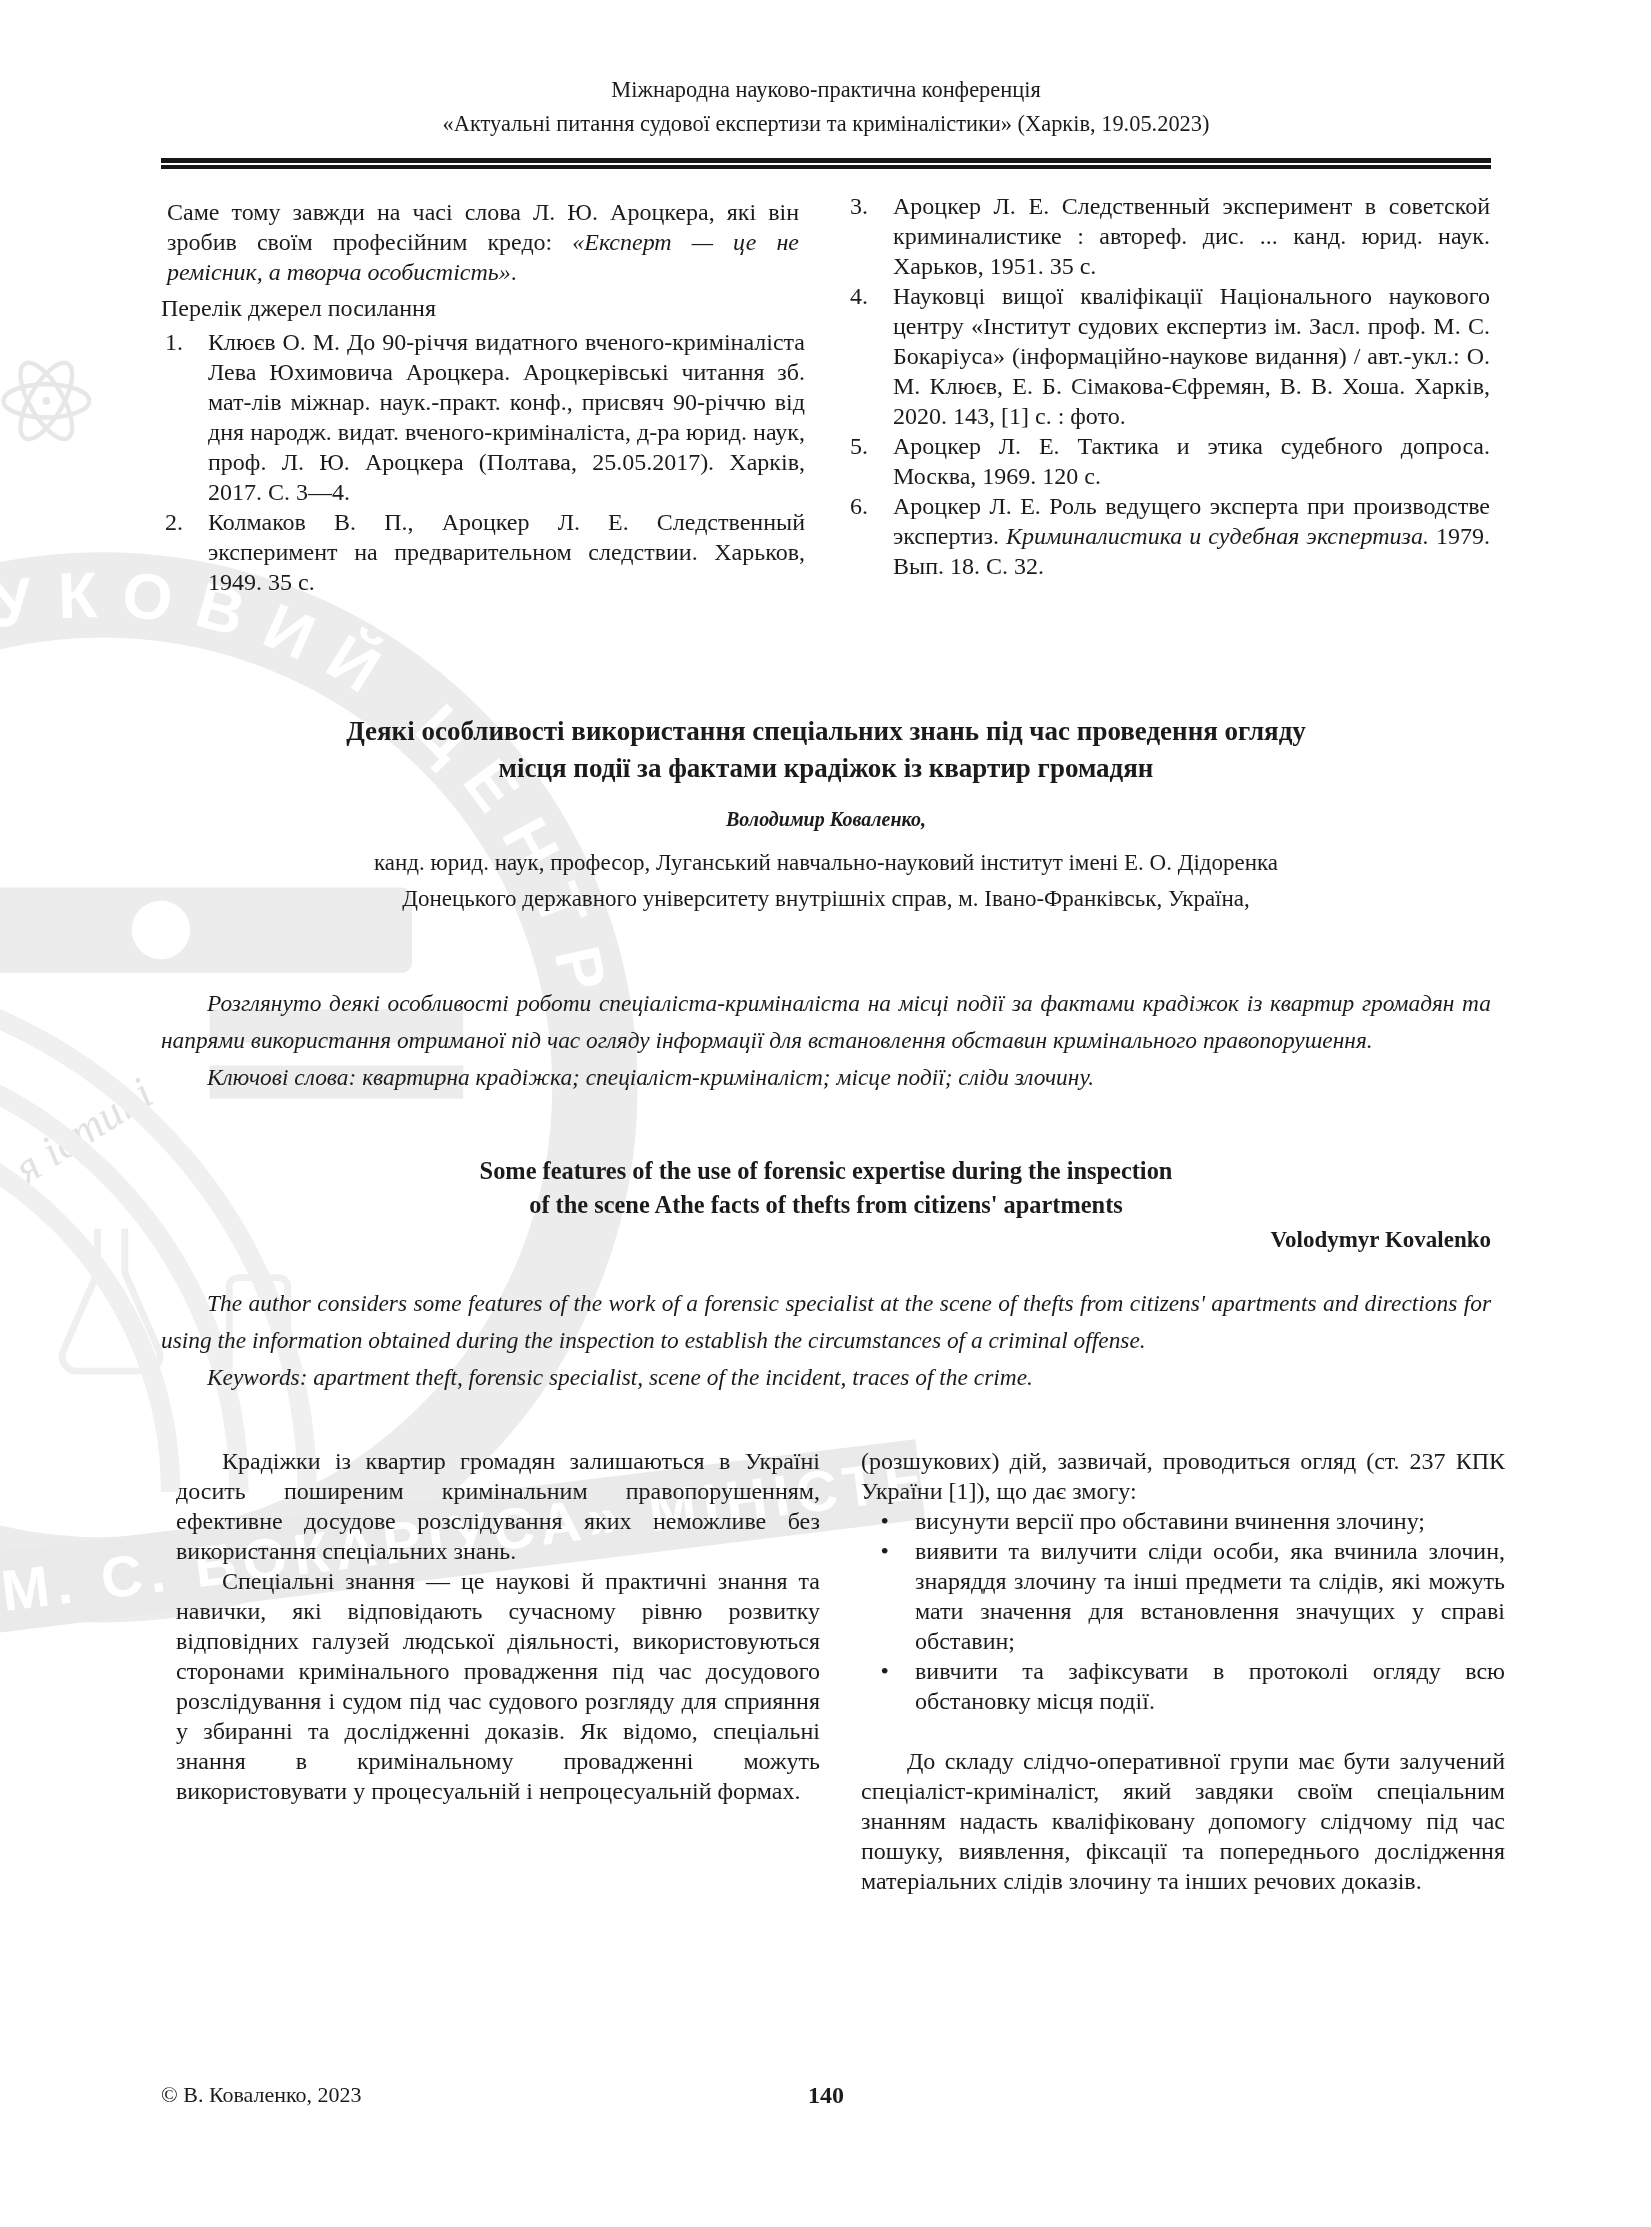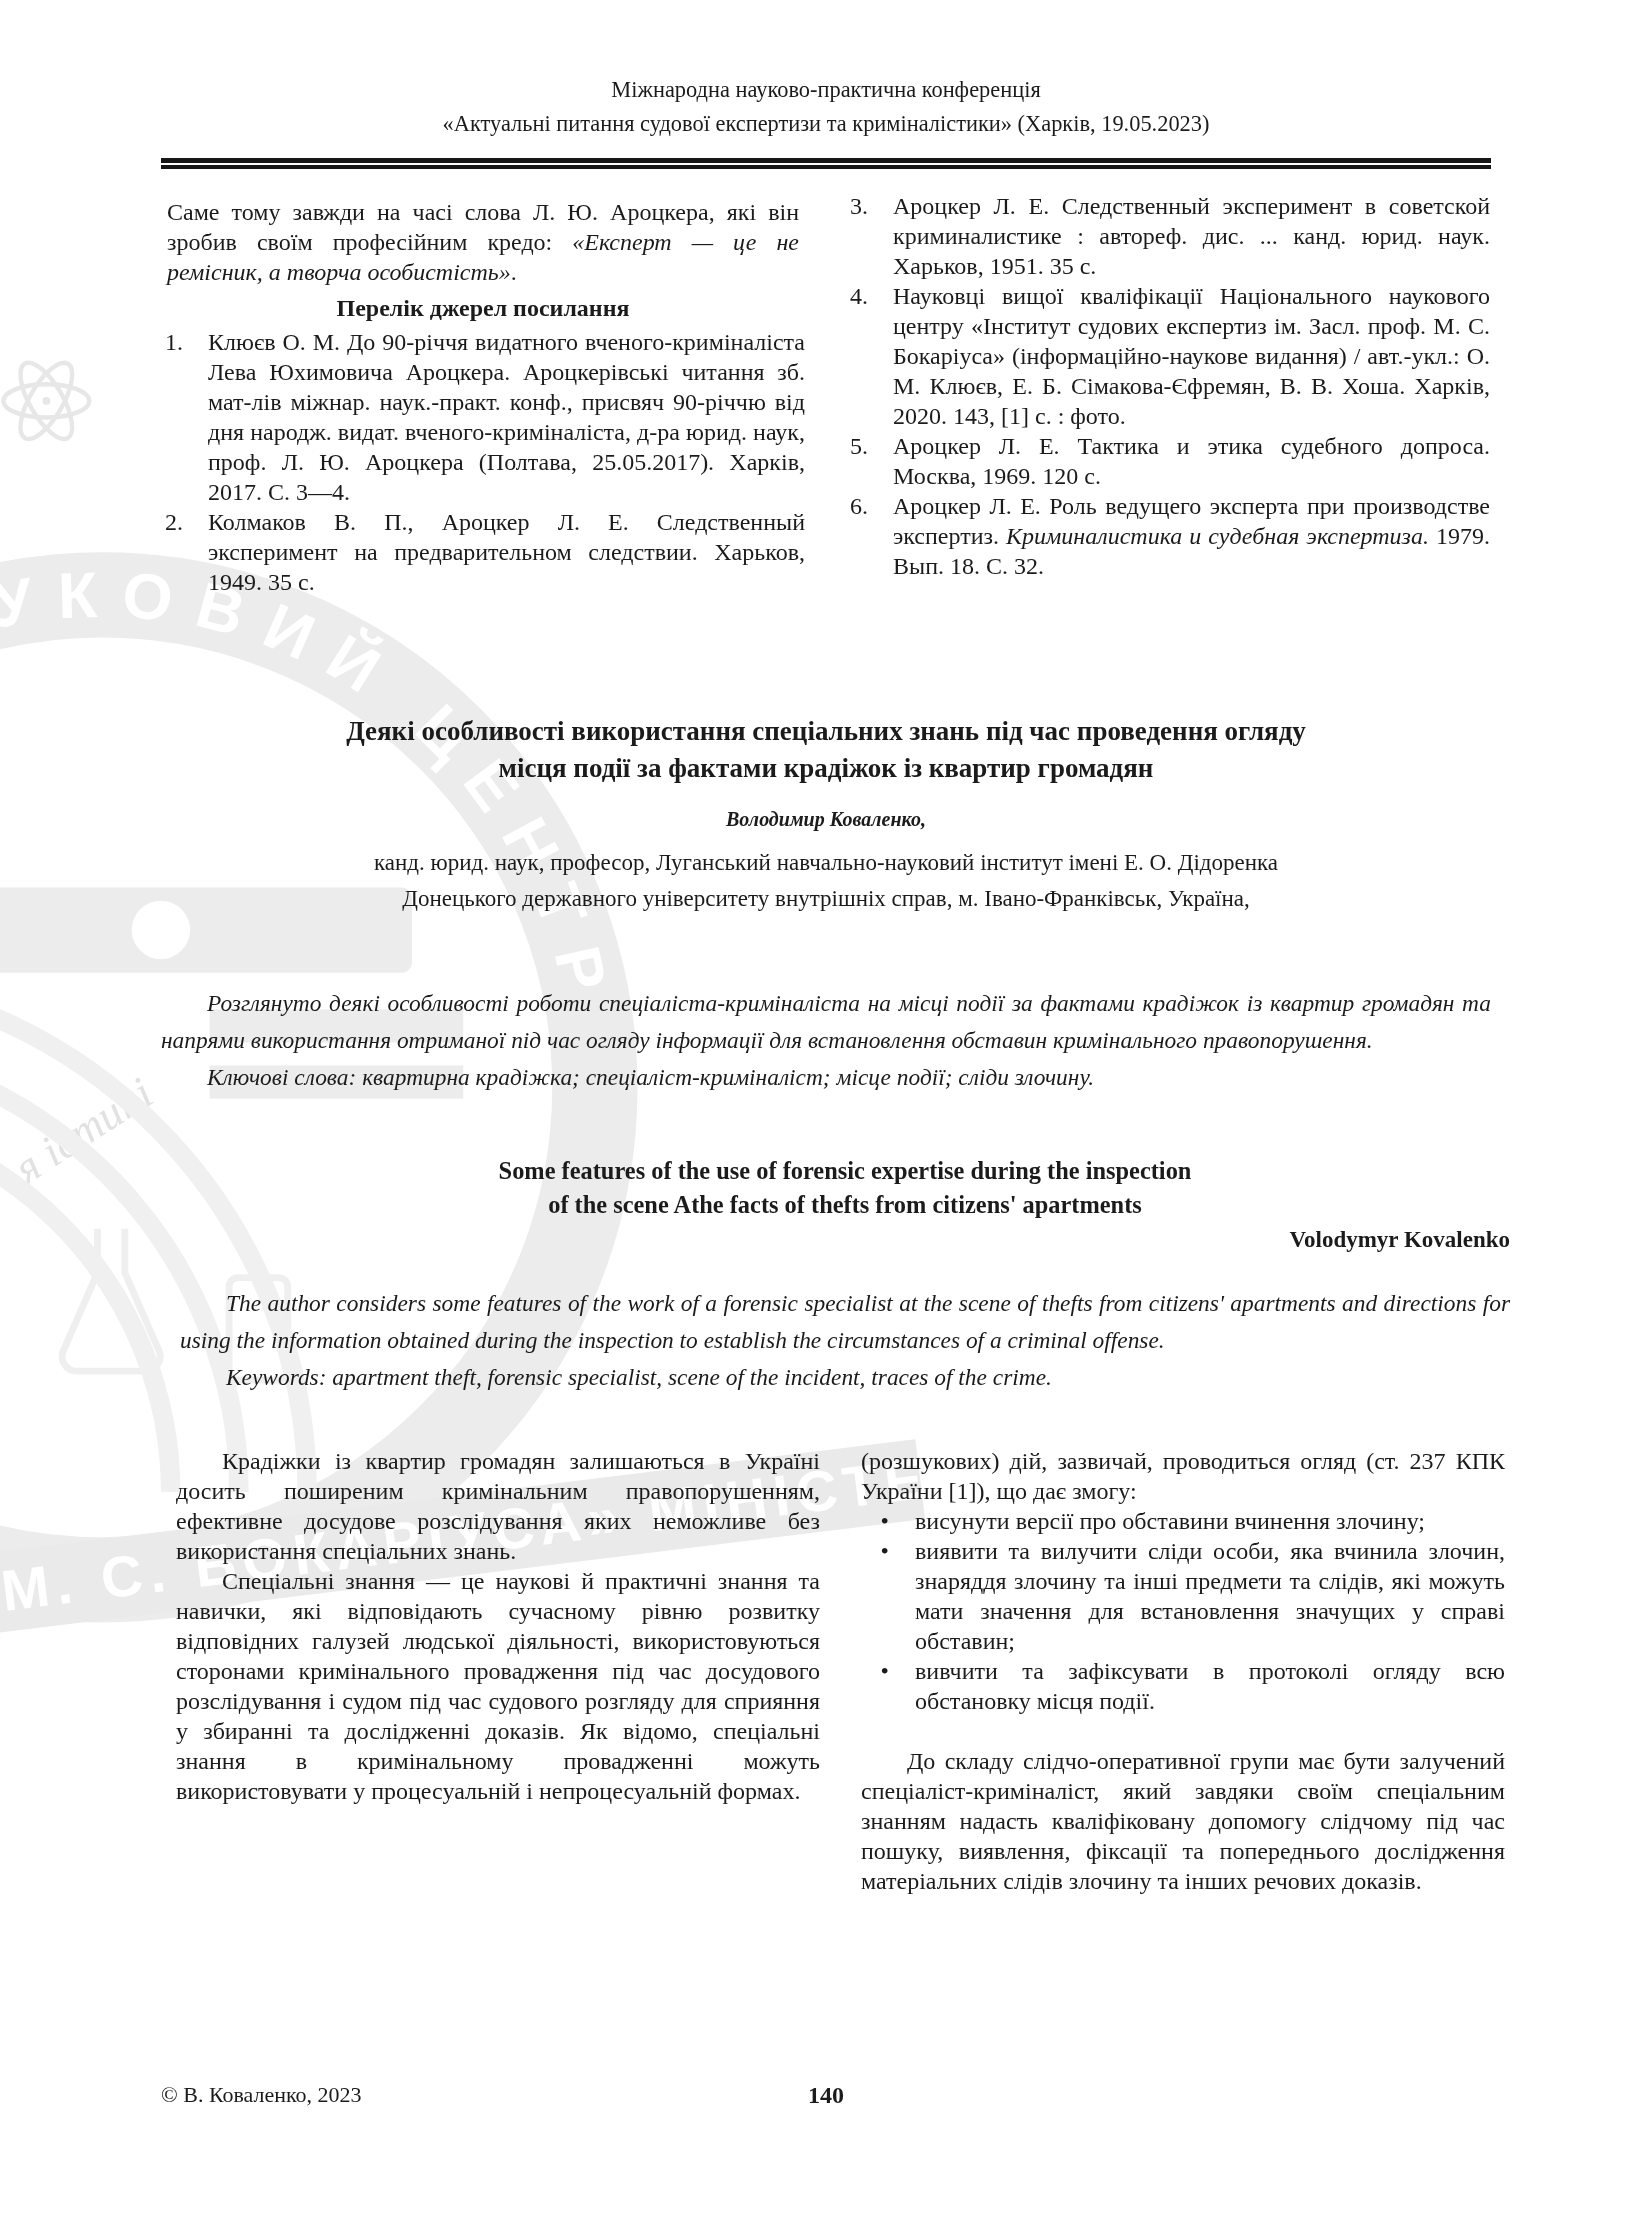--- a/index.html
+++ b/index.html
@@ -21,33 +21,33 @@
   .rule-b{height:3.9px;background:#171717;margin-top:2.4px;}
 
   
   .cols{display:flex;gap:41px;}
   .topcols{top:191px;left:161px;width:1330px;}
   .bodycols{top:1446px;left:176px;width:1330px;}
   .col{width:644px;font-size:24px;line-height:30px;text-align:justify;}
 
   .p-flush{margin:6px;text-indent:0;}
   .credo{font-style:italic;}
-  .refs-heading{text-align:center;font-weight:bold;margin:4.9px 0 3.9px 0;}
+  .refs-heading{text-align:left;font-weight:normal;margin:4.9px 0 3.9px 0;}
   .ref{position:relative;padding-left:47px;margin:0;}
   .ref-num{position:absolute;left:3.9px;top:0;}
 
   
   .title-block{top:713px;left:161px;width:1330px;text-align:center;}
   .title-ua{font-size:27px;line-height:37px;font-weight:bold;}
   .author-ua{margin-top:20.5px;font-size:20px;font-weight:bold;font-style:italic;}
   .affil{margin-top:14.6px;font-size:23px;line-height:36px;}
 
   
   .abstract-ua{top:985px;left:161px;width:1330px;}
-  .abstract-en-block{top:1154px;left:161px;width:1330px;margin-left:19px;}
+  .abstract-en-block{top:1154px;left:161px;width:1330px;}
   .abs{font-style:italic;font-size:23.4px;line-height:37px;text-align:justify;}
   .abs p{margin:0;text-indent:46px;}
   .en-title{font-size:24.4px;line-height:34px;font-weight:bold;text-align:center;}
   .author-en{font-size:23px;font-weight:bold;text-align:right;margin-top:4.9px;}
   .abstract-en{margin-top:32px;}
 
   
   .body-p{margin:0;text-indent:46px;}
   .body-p.flush{text-indent:0;}
   .bullet{position:relative;padding-left:54px;margin:0;}

